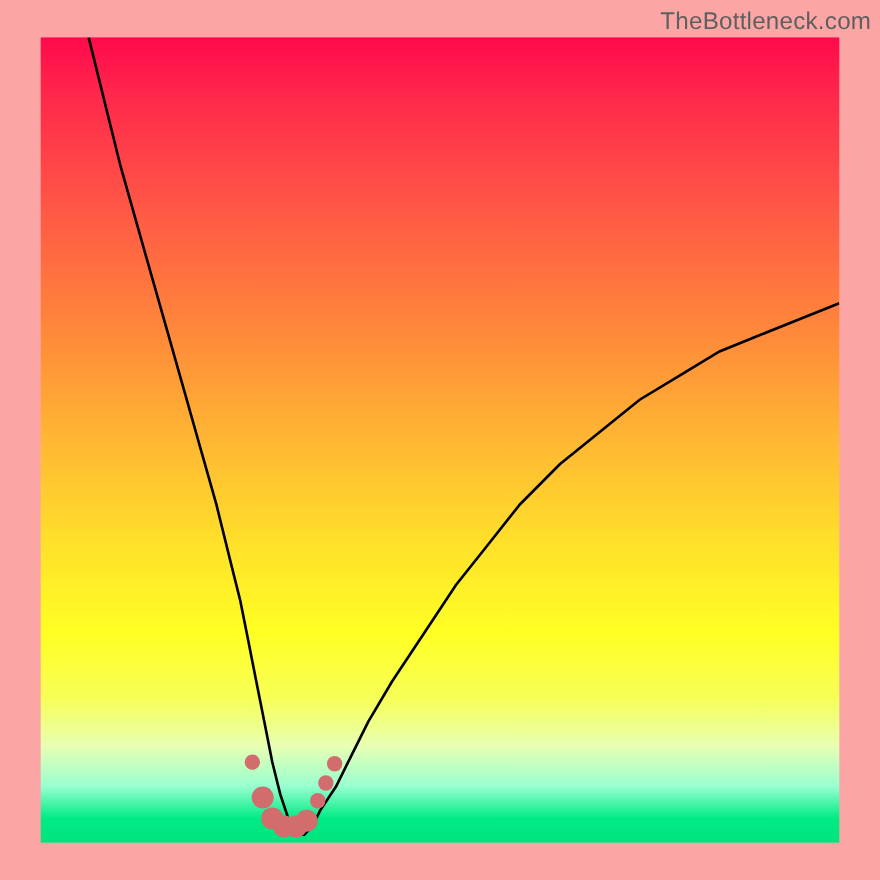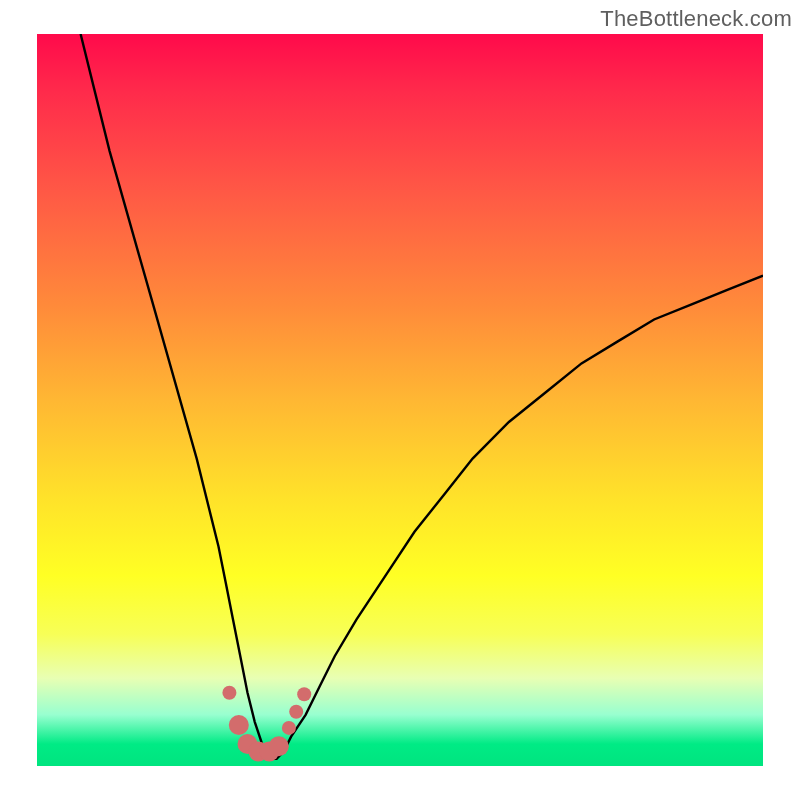--- a/index.html
+++ b/index.html
@@ -10,21 +10,21 @@
     background: #000;
     overflow: hidden;
     font-family: Arial, Helvetica, sans-serif;
   }
   .frame {
     position: absolute;
     left: 0;
     top: 0;
     width: 800px;
     height: 800px;
-    background: #ffffff;
+    background: #fca5a5;
     text-align: center;
   }
   .plot-area {
     position: absolute;
     left: 37px;
     top: 34px;
     width: 726px;
     height: 732px;
     background: linear-gradient(
       to bottom,

